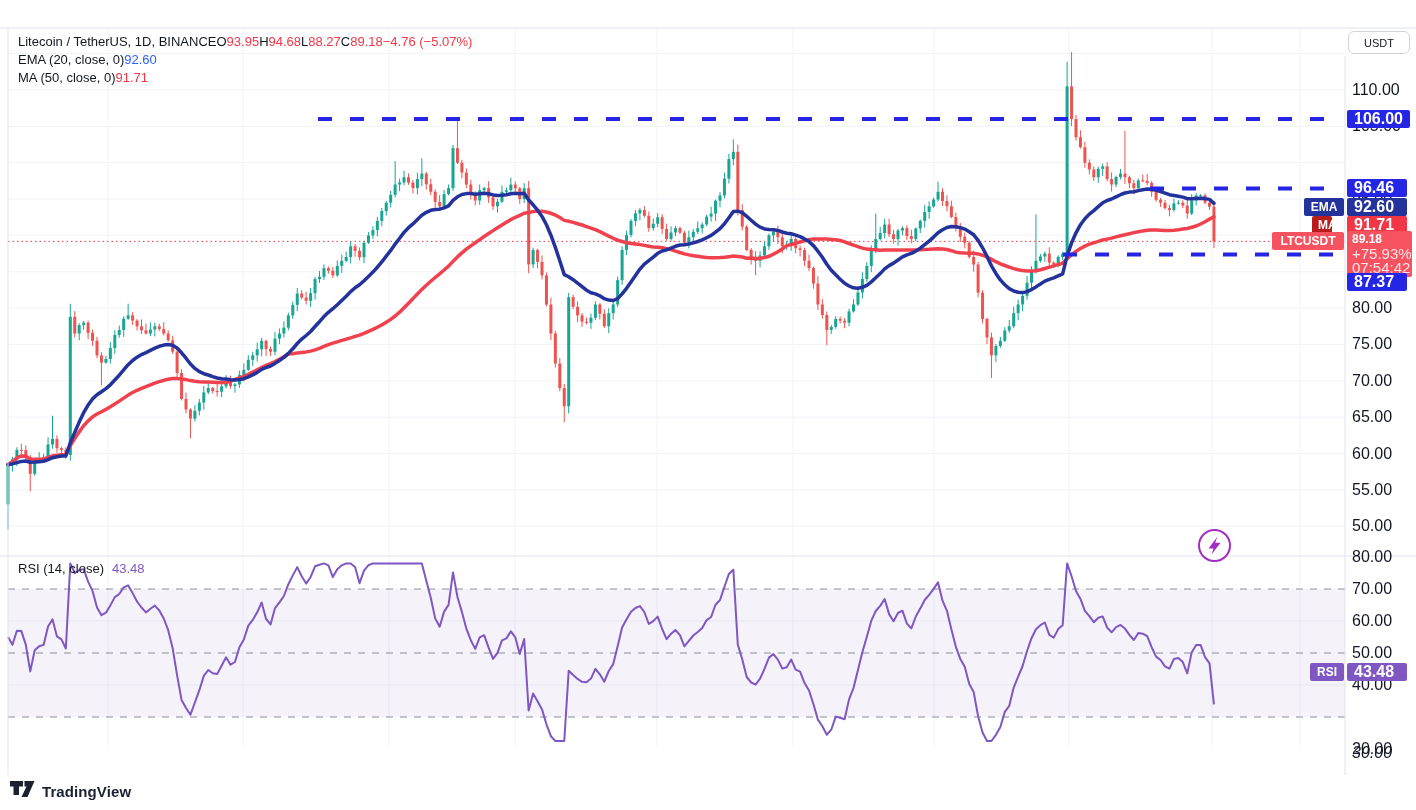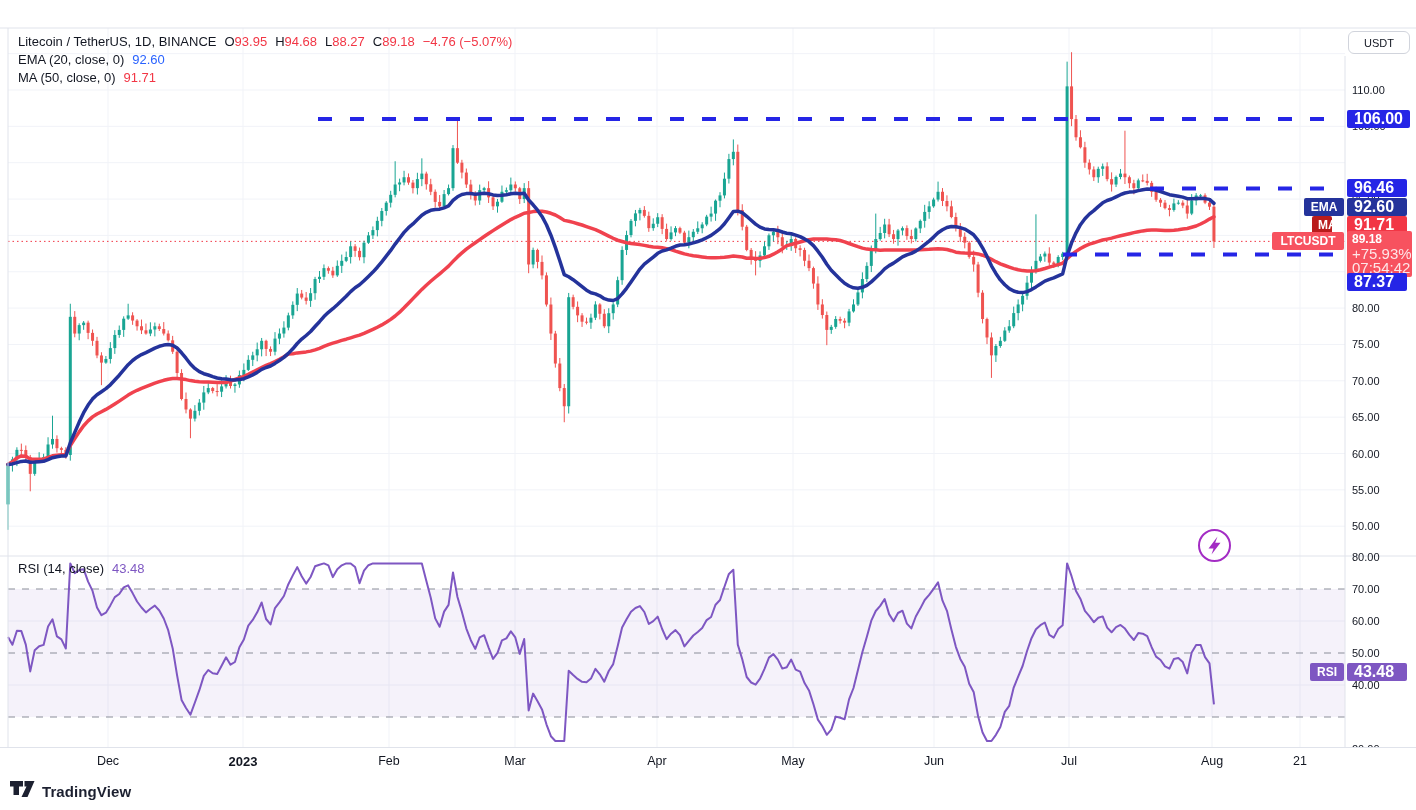--- a/index.html
+++ b/index.html
@@ -7,30 +7,30 @@
     --c-blue:#2525e6; --c-rsi:#7e57c2; --c-last:#f7525f; --c-text:#131722;
     --c-border:#e0e3eb; --c-grid:#f1f3f8; --c-bolt:#a32cc4; --c-emaval:#2962ff;
   }
   *{margin:0;padding:0;box-sizing:border-box}
   html,body{width:1416px;height:810px;background:#fff;font-family:"Liberation Sans",sans-serif;overflow:hidden}
   .app{position:relative;width:1416px;height:810px;background:#fff}
   .pub-header{position:absolute;left:8px;top:6px;font-size:13px;color:#1c222e;z-index:5}
   #chart-svg{position:absolute;left:0;top:0;z-index:1}
   
   .legend{position:absolute;left:18px;top:34px;z-index:6;font-size:13px;color:var(--c-text)}
-  .legend .row{display:flex;align-items:baseline;gap:8px;height:18px;white-space:nowrap}
+  .legend .row{display:flex;align-items:baseline;gap:0;height:18px;white-space:nowrap}
   .pair{display:inline-flex}
   .pair .k{color:var(--c-text)}
   .v-red{color:#f23645}
   .v-blue{color:var(--c-emaval)}
   .v-purp{color:var(--c-rsi)}
   .rsi-legend{position:absolute;left:18px;top:561px;z-index:6;font-size:13px;color:var(--c-text);display:flex;gap:8px;align-items:baseline}
   
   .usdt-btn{position:absolute;left:1348px;top:31px;width:62px;height:23px;border:1px solid #d1d4dc;border-radius:6px;background:#fff;z-index:7;font-size:11px;color:var(--c-text);display:flex;align-items:center;justify-content:center}
-  .tick{position:absolute;left:1352px;height:16px;font-size:11px;color:var(--c-text);z-index:4;line-height:16px}
+  .tick{position:absolute;left:1352px;height:16px;font-size:16px;color:var(--c-text);z-index:4;line-height:16px}
   .badge{position:absolute;left:1347px;min-width:60px;height:18px;border-radius:2px;color:#fff;font-size:16px;font-weight:bold;line-height:18px;padding:0 7px;z-index:6}
   .badge.blue{background:var(--c-blue)}
   .badge.navy{background:var(--c-ema)}
   .badge.red{background:#f23645}
   .badge.purple{background:var(--c-rsi)}
   .chip{position:absolute;height:18px;border-radius:2px;color:#fff;font-size:12px;font-weight:bold;line-height:18px;padding:0 6px;z-index:6;text-align:center}
   .ltc-block{position:absolute;left:1347px;top:231px;width:65px;border-radius:2px;background:var(--c-last);color:#fff;font-size:12px;font-weight:bold;z-index:6;padding:1px 5px 2px 5px}
   .ltc-block .sub{font-weight:normal;color:rgba(255,255,255,0.85);font-size:15px;line-height:14px}
   .ltc-block .main{line-height:15px}
   
@@ -715,34 +715,20 @@
   <div class="chip" style="background:var(--c-rsi);left:1310px;top:663px;width:34px">RSI</div>
   <div class="badge purple" style="top:663px">43.48</div>
 
   <button class="bolt-btn">
     <svg width="37" height="37">
       <circle cx="18.5" cy="18.5" r="15.5" fill="#fff" stroke="#a32cc4" stroke-width="2"></circle>
       <path d="M21.5 9.5 L12.5 21.5 H17.5 L15.5 27.5 L24.5 15.8 H19.2 Z" fill="#a32cc4"></path>
     </svg>
   </button>
 
-  <div class="time-strip">
-      <div id="time-labels">
-        <div class="time-label" style="left: 108px;">Dec</div>
-        <div class="time-label bold" style="left: 243px;">2023</div>
-        <div class="time-label" style="left: 389px;">Feb</div>
-        <div class="time-label" style="left: 515px;">Mar</div>
-        <div class="time-label" style="left: 657px;">Apr</div>
-        <div class="time-label" style="left: 793px;">May</div>
-        <div class="time-label" style="left: 934px;">Jun</div>
-        <div class="time-label" style="left: 1069px;">Jul</div>
-        <div class="time-label" style="left: 1212px;">Aug</div>
-        <div class="time-label" style="left: 1300px;">21</div>
-      </div>
-    </div>
 
   <div class="footer">
     <svg width="25" height="21" viewBox="0 0 25 21">
       <path d="M0 0 H13 V5.5 H9 V14 H3.5 V5.5 H0 Z" fill="#1c2030"></path>
       <path d="M14.5 0 H24.5 L17.5 16 H11.5 L16.5 5.5 H14.5 Z" fill="#1c2030"></path>
     </svg>
     <span class="brand-text">TradingView</span>
   </div>
 
 </div>

